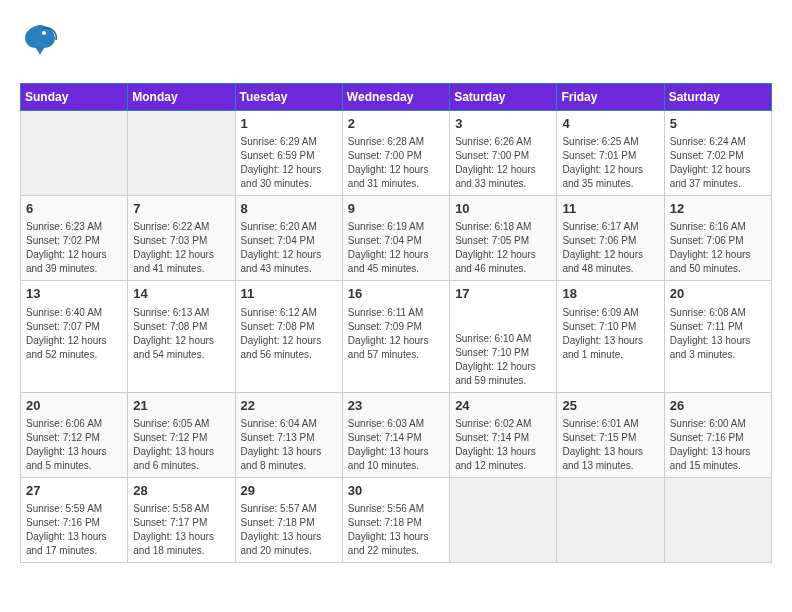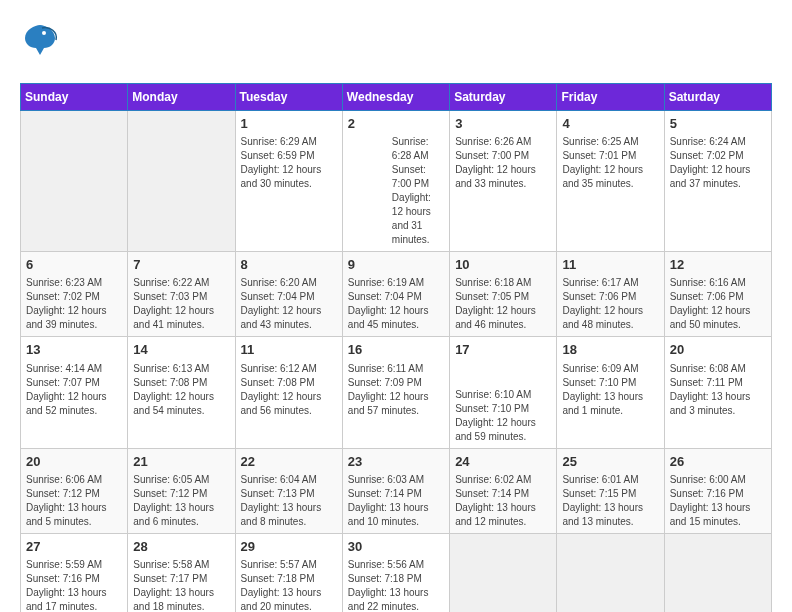--- a/index.html
+++ b/index.html
@@ -127,21 +127,21 @@
         <td class="empty"></td>
         <td>
           <div class="day-num">1</div>
           <div class="day-info" style="white-space: pre-wrap;">Sunrise: 6:29 AM
 Sunset: 6:59 PM
 Daylight: 12 hours
 and 30 minutes.</div>
         </td>
         <td>
           <div class="day-num">2</div>
-          <div class="day-info" style="white-space: pre-wrap; margin-left: 44px;">Sunrise: 6:28 AM
+          <div class="day-info" style="white-space: pre-wrap;">Sunrise: 6:28 AM
 Sunset: 7:00 PM
 Daylight: 12 hours
 and 31 minutes.</div>
         </td>
         <td>
           <div class="day-num">3</div>
           <div class="day-info" style="white-space: pre-wrap;">Sunrise: 6:26 AM
 Sunset: 7:00 PM
 Daylight: 12 hours
 and 33 minutes.</div>
@@ -208,21 +208,21 @@
           <div class="day-num">12</div>
           <div class="day-info" style="white-space: pre-wrap;">Sunrise: 6:16 AM
 Sunset: 7:06 PM
 Daylight: 12 hours
 and 50 minutes.</div>
         </td>
       </tr>
       <tr>
         <td>
           <div class="day-num">13</div>
-          <div class="day-info" style="white-space: pre-wrap;">Sunrise: 4:14 AM
+          <div class="day-info" style="white-space: pre-wrap;">Sunrise: 6:40 AM
 Sunset: 7:07 PM
 Daylight: 12 hours
 and 52 minutes.</div>
         </td>
         <td>
           <div class="day-num">14</div>
           <div class="day-info" style="white-space: pre-wrap;">Sunrise: 6:13 AM
 Sunset: 7:08 PM
 Daylight: 12 hours
 and 54 minutes.</div>

